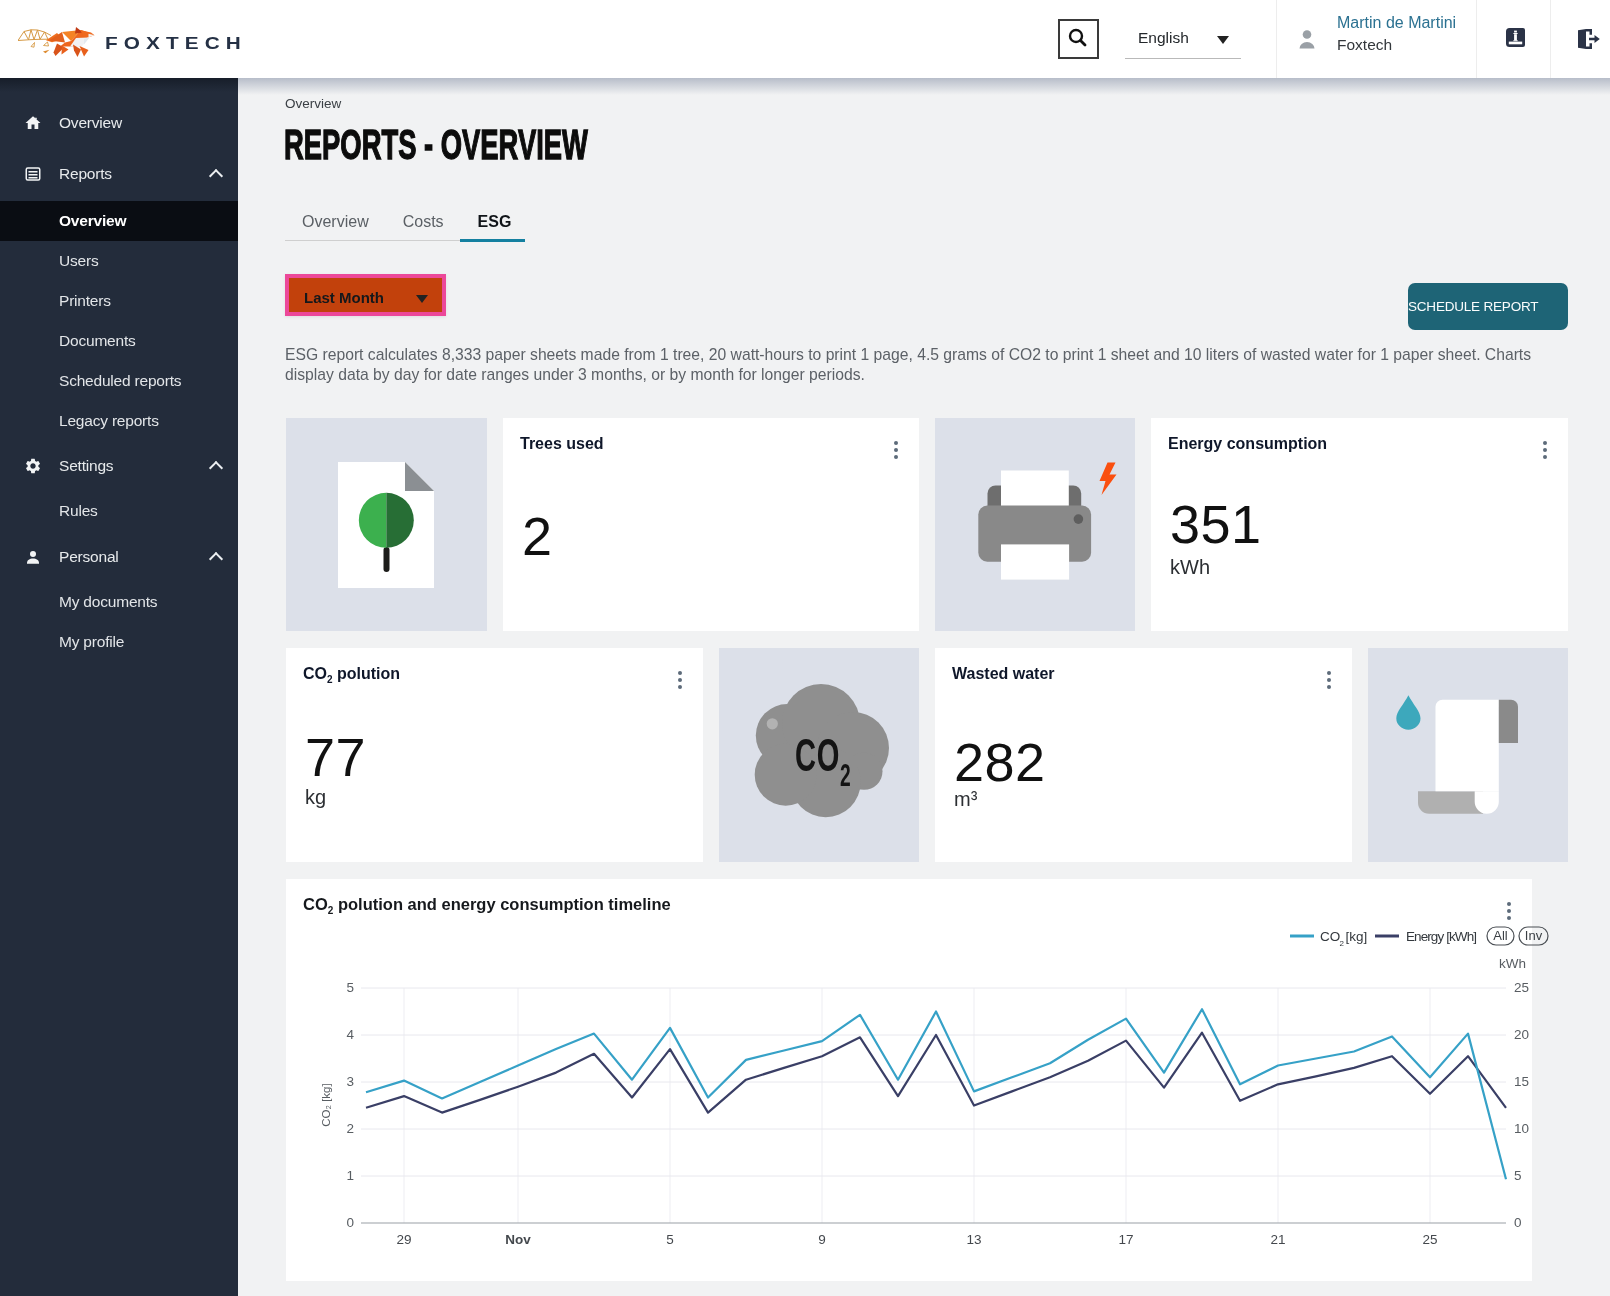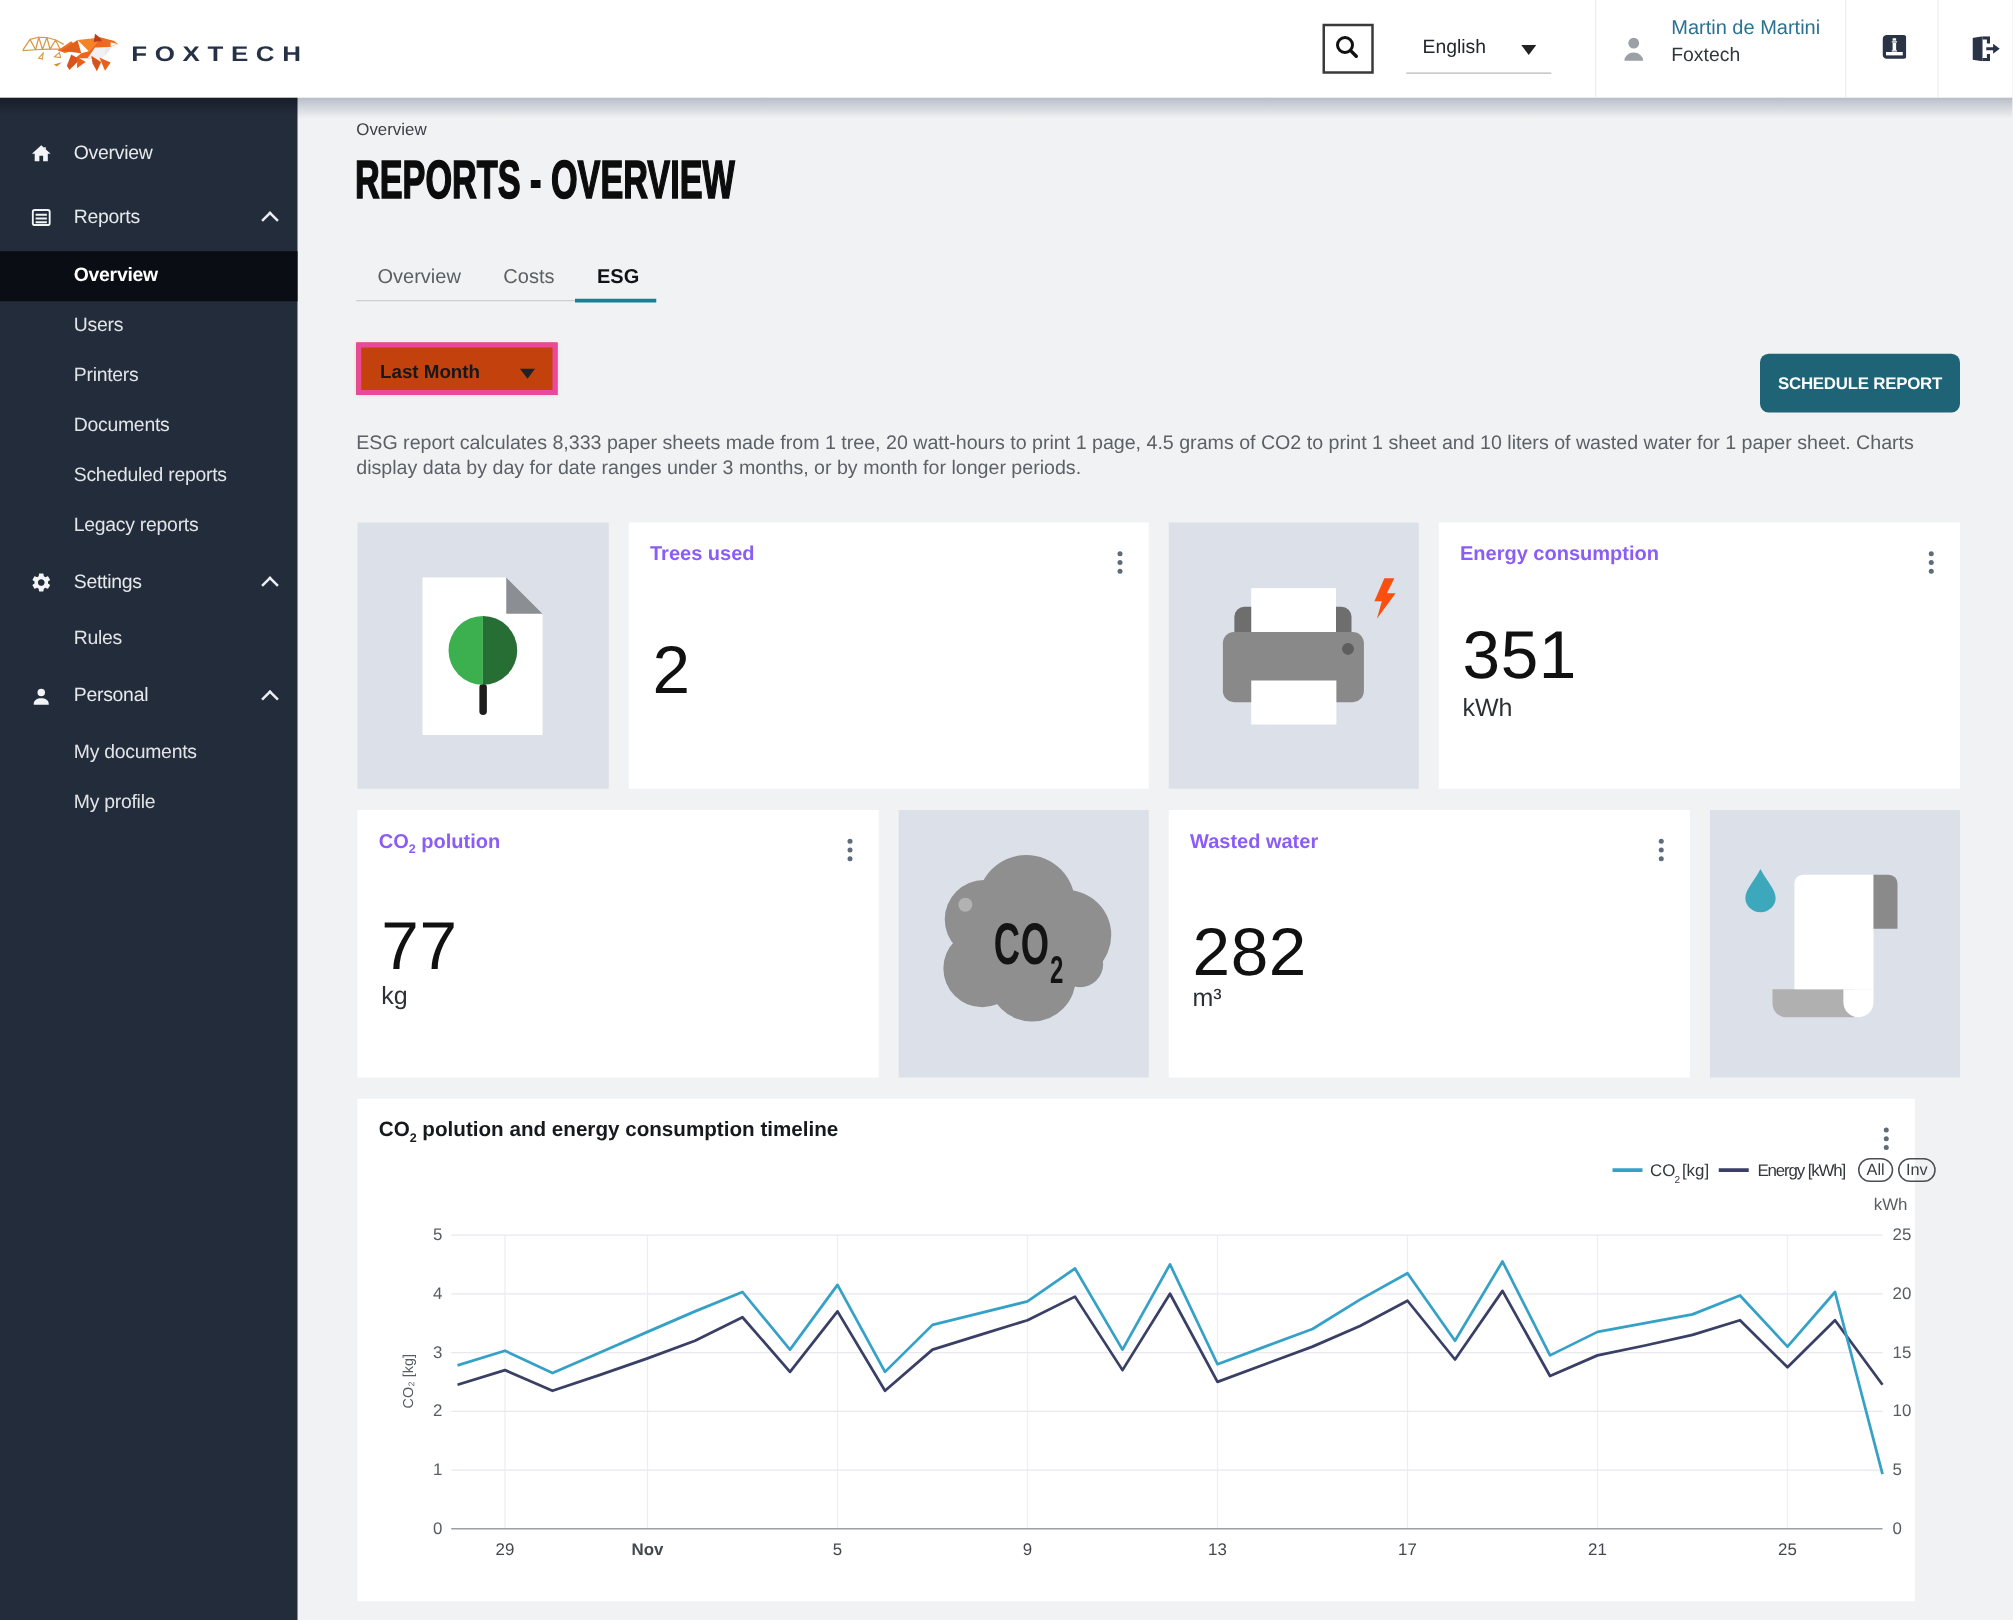--- a/index.html
+++ b/index.html
@@ -36,26 +36,26 @@
 
 #tabs { position:absolute; left:47px; top:131px; height:36px; }
 .tab { float:left; font-size:16px; padding:0 17px; height:36px; line-height:26px; color:#5a5f64; }
 .tab.act { color:#101418; font-weight:bold; }
 #tabline { position:absolute; left:47px; top:162px; width:175px; height:1px; background:#cfcfcf; }
 #tabteal { position:absolute; left:222px; top:161px; width:65px; height:3px; background:#1480a0; }
 
 #select { position:absolute; left:47px; top:196px; width:161px; height:42px; background:#c2410c; border:4px solid #ec4899; box-shadow:0 1px 3px rgba(0,0,0,.08); }
 #select .t { position:absolute; left:15px; top:11px; font-size:15px; color:#16181b; font-weight:bold; }
 #select .c { position:absolute; right:14px; top:17px; width:0; height:0; border-left:6px solid transparent; border-right:6px solid transparent; border-top:8px solid #222; }
-#schbtn { position:absolute; left:1170px; top:205px; width:160px; height:47px; background:#1e6476; border-radius:7px; color:#fbfdfd; font-size:13.5px; text-align:center; line-height:47px; letter-spacing:-0.2px; white-space:nowrap;font-weight:bold; }
+#schbtn { position:absolute; left:1170px; top:205px; width:160px; height:47px; background:#1e6476; border-radius:7px; color:#fbfdfd; font-size:13.5px; line-height:47px; letter-spacing:-0.2px; white-space:nowrap; }
 #para { position:absolute; left:47px; top:267px; font-size:15.7px; line-height:19.5px; color:#5c6167; white-space:nowrap; }
 
 .card { position:absolute; background:#fff; }
 .icard { position:absolute; background:#dce0e9; }
-.ctitle { position:absolute; left:17px; top:17px; font-size:16px; font-weight:bold; color:#8b5cf6; }
+.ctitle { position:absolute; left:17px; top:17px; font-size:16px; font-weight:bold; color:#0f172a; }
 .kebab { position:absolute; right:21px; top:23px; width:4px; }
 .kebab i { display:block; width:4px; height:4px; border-radius:50%; background:#5d6b7a; margin-bottom:3px; }
 .num { position:absolute; left:19px; font-size:54px; color:#111; letter-spacing:0.5px; }
 .unit { position:absolute; left:19px; font-size:20px; color:#2c2f33; }
 sub.s2 { font-size:10px; }
 
 #chart { position:absolute; left:48px; top:801px; width:1246px; height:402px; background:#fff; }
 #chtitle { position:absolute; left:17px; top:16px; font-size:16.5px; font-weight:bold; color:#16191d; }
 </style>
 </head>

